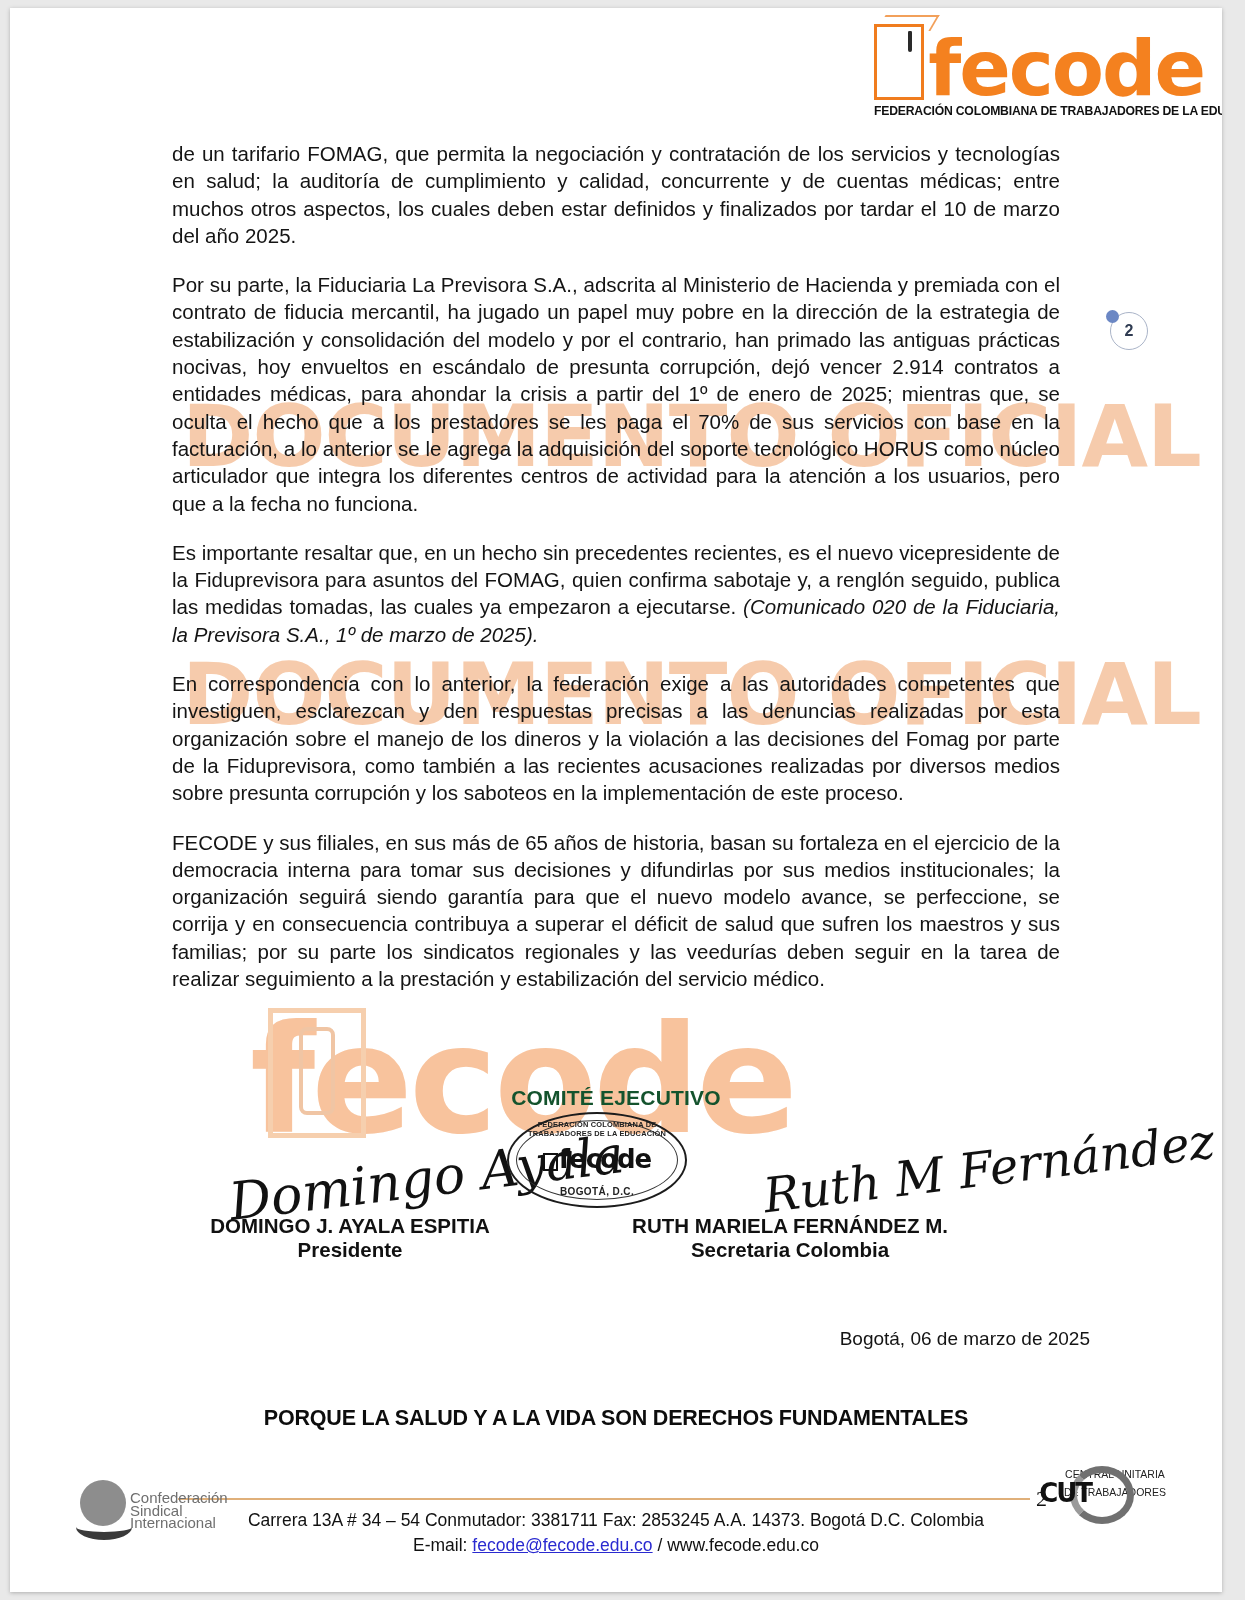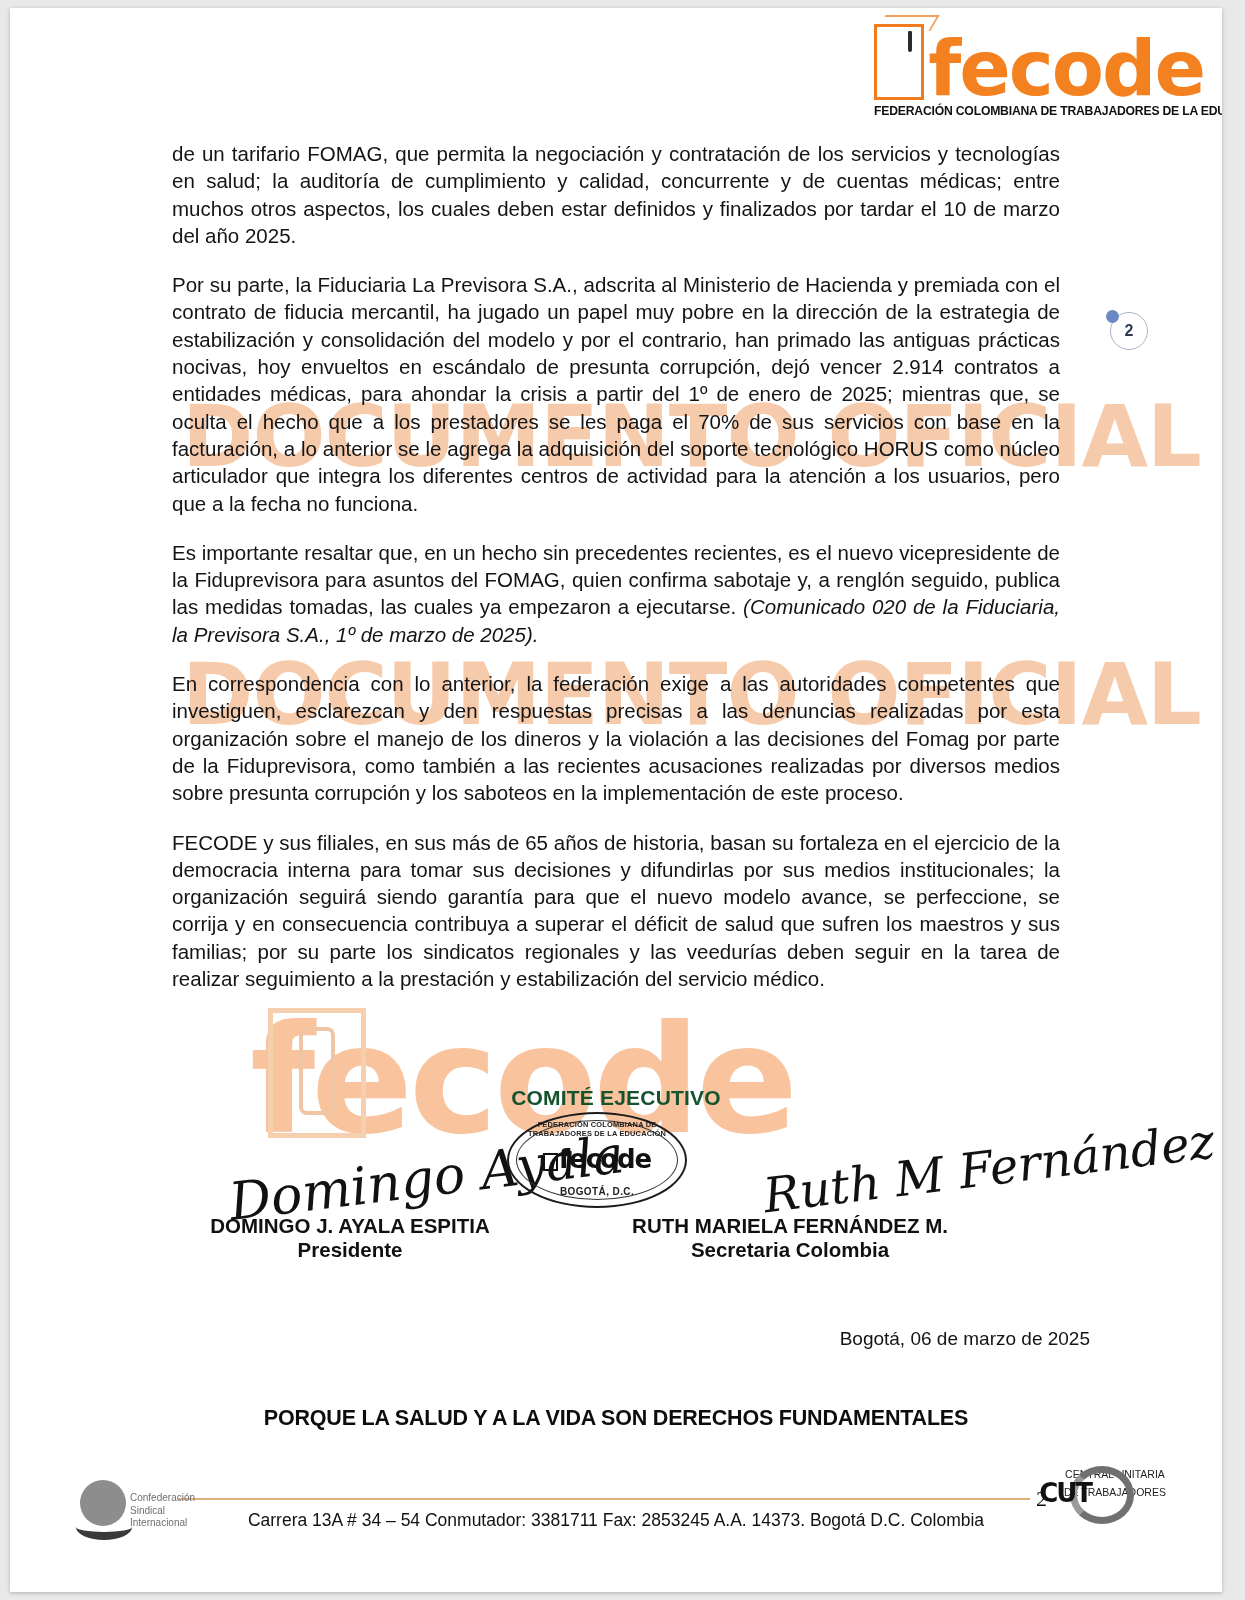--- a/index.html
+++ b/index.html
@@ -318,21 +318,21 @@
     position: absolute;
     left: 4px; top: 38px;
     width: 56px; height: 26px;
     border-bottom: 8px solid #3a3a3a;
     border-radius: 0 0 50% 50%;
   }
   #csi-logo .csi-text {
     position: absolute;
     left: 58px; top: 16px;
     font-family: "Liberation Sans", sans-serif;
-    font-size: 10px;
+    font-size: 15px;
     line-height: 12.5px;
     color: #6f6f6f;
   }
 
   
   #cut-logo {
     position: absolute;
     left: 1030px; top: 1456px;
     width: 150px; height: 106px;
     z-index: 4;
@@ -468,20 +468,21 @@
       <span class="swoosh"></span>
       <span class="csi-text">
         <span>Confederación</span><br>
         <span>Sindical</span><br>
         <span>Internacional</span>
       </span>
     </div>
 
     <div id="footer-text">
       <div class="line"><span class="b">Carrera</span><span> 13A # 34 – 54 Conmutador: 3381711 </span><span class="b">Fax:</span><span> 2853245 </span><span class="b">A.A.</span><span> 14373. Bogotá D.C. </span><span class="b">Colombia</span></div>
+      <div class="line"><span class="b">E-mail:</span> <a class="mail" href="#">fecode@fecode.edu.co</a><span class="b"> / </span><span class="b">www.fecode.edu.co</span></div>
     </div>
 
     <div id="cut-logo">
       <span class="pagenum">2</span>
       <span class="emblem">
         <span class="ring"></span>
         <span class="bars">CUT</span>
       </span>
       <span class="cut-text">
         <span>CENTRAL UNITARIA</span><br>

